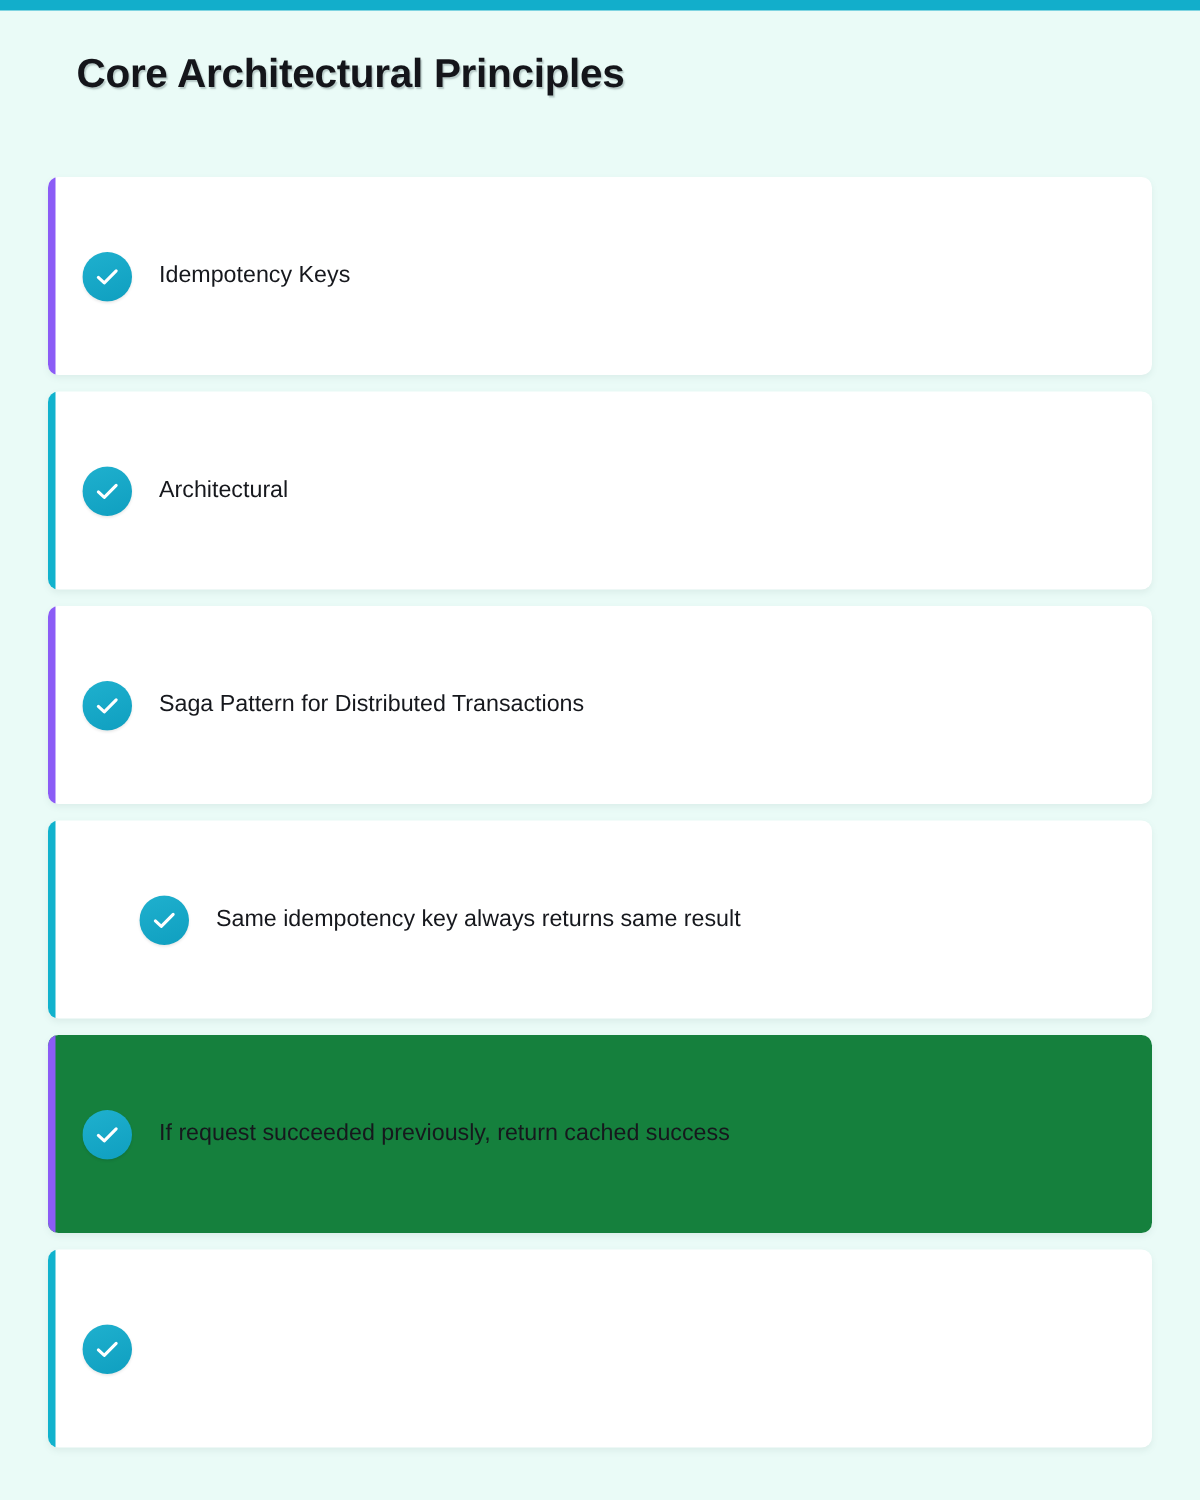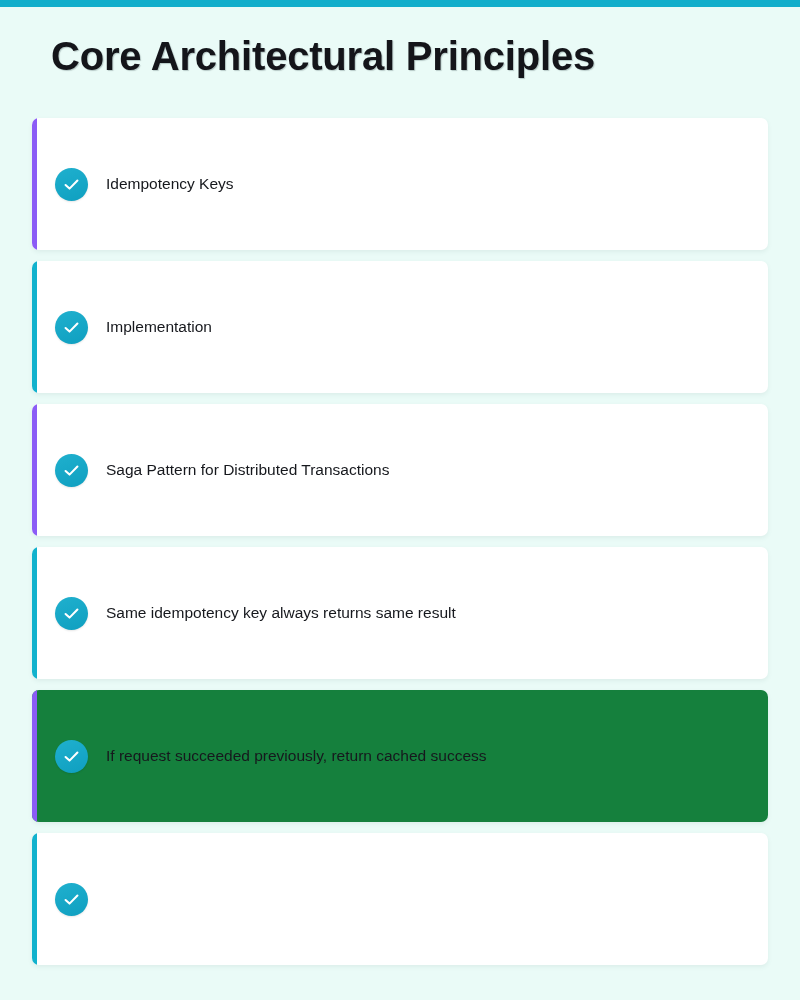--- a/index.html
+++ b/index.html
@@ -28,21 +28,21 @@
     position: absolute;
     top: 7px; left: 0;
     width: 800px;
     height: 993px;
   }
 
   #page-title {
     position: absolute;
     left: 51px;
     top: 27px;
-    font-size: 40px;
+    font-size: 27px;
     font-weight: bold;
     color: #14151a;
     letter-spacing: -0.2px;
     text-shadow: 1px 1px 1px rgba(120,140,140,0.45);
     white-space: nowrap;
   }
 
   #cards-list {
     position: absolute;
     left: 32px;
@@ -121,35 +121,35 @@
         </div>
       </div>
       <div class="card" style="background: rgb(255, 255, 255);">
         <div class="card-accent" style="background: rgb(17, 178, 205);"></div>
         <div class="card-inner">
           <span class="check-icon" style="background-color: rgb(19, 166, 198);">
             <svg width="19" height="19" viewBox="0 0 24 24" fill="none" stroke="#ffffff" stroke-width="2.6" stroke-linecap="round" stroke-linejoin="round">
               <polyline points="4.5,12.6 9.5,17.2 19.5,7"></polyline>
             </svg>
           </span>
-          <span class="card-label" style="color: rgb(22, 24, 29);">Implementation</span>
+          <span class="card-label" style="color: rgb(22, 24, 29);">Architectural</span>
         </div>
       </div>
       <div class="card" style="background: rgb(255, 255, 255);">
         <div class="card-accent" style="background: rgb(139, 92, 246);"></div>
         <div class="card-inner">
           <span class="check-icon" style="background-color: rgb(19, 166, 198);">
             <svg width="19" height="19" viewBox="0 0 24 24" fill="none" stroke="#ffffff" stroke-width="2.6" stroke-linecap="round" stroke-linejoin="round">
               <polyline points="4.5,12.6 9.5,17.2 19.5,7"></polyline>
             </svg>
           </span>
           <span class="card-label" style="color: rgb(22, 24, 29);">Saga Pattern for Distributed Transactions</span>
         </div>
       </div>
-      <div class="card" style="background: rgb(255, 255, 255);">
+      <div class="card" style="background: rgb(255, 255, 255); padding-left: 38px;">
         <div class="card-accent" style="background: rgb(17, 178, 205);"></div>
         <div class="card-inner">
           <span class="check-icon" style="background-color: rgb(19, 166, 198);">
             <svg width="19" height="19" viewBox="0 0 24 24" fill="none" stroke="#ffffff" stroke-width="2.6" stroke-linecap="round" stroke-linejoin="round">
               <polyline points="4.5,12.6 9.5,17.2 19.5,7"></polyline>
             </svg>
           </span>
           <span class="card-label" style="color: rgb(22, 24, 29);">Same idempotency key always returns same result</span>
         </div>
       </div>

